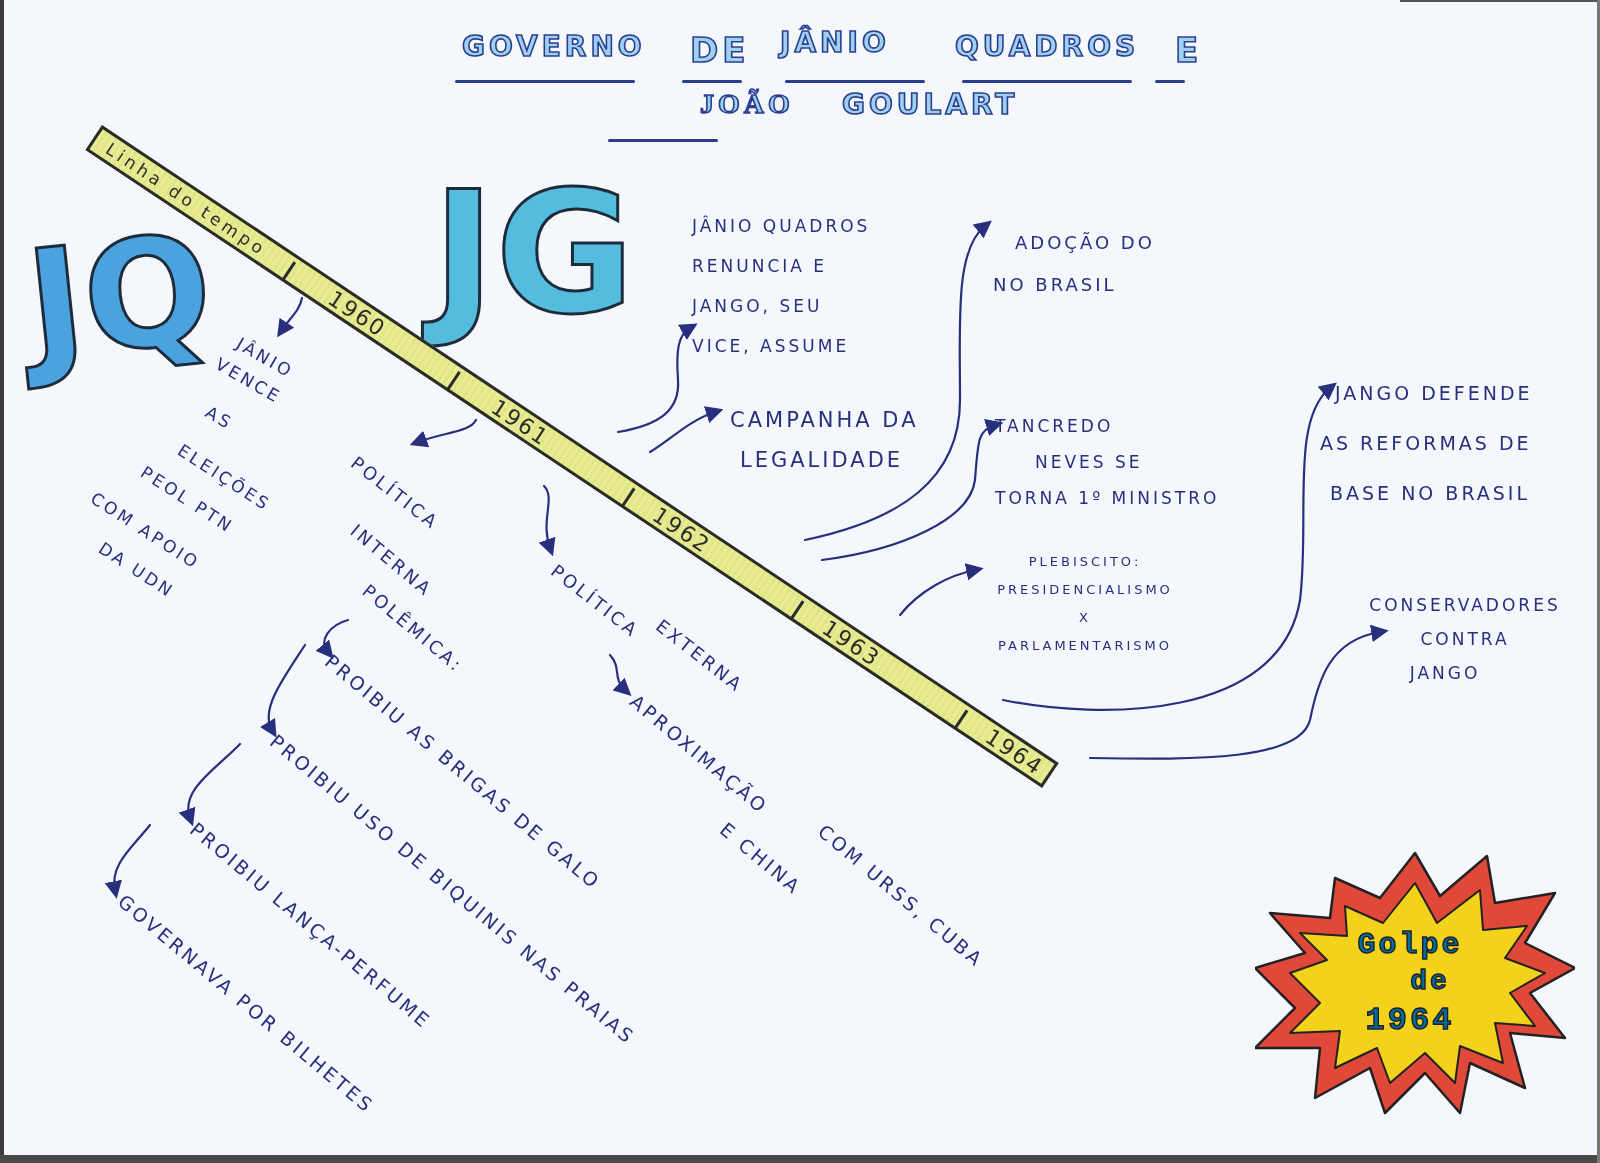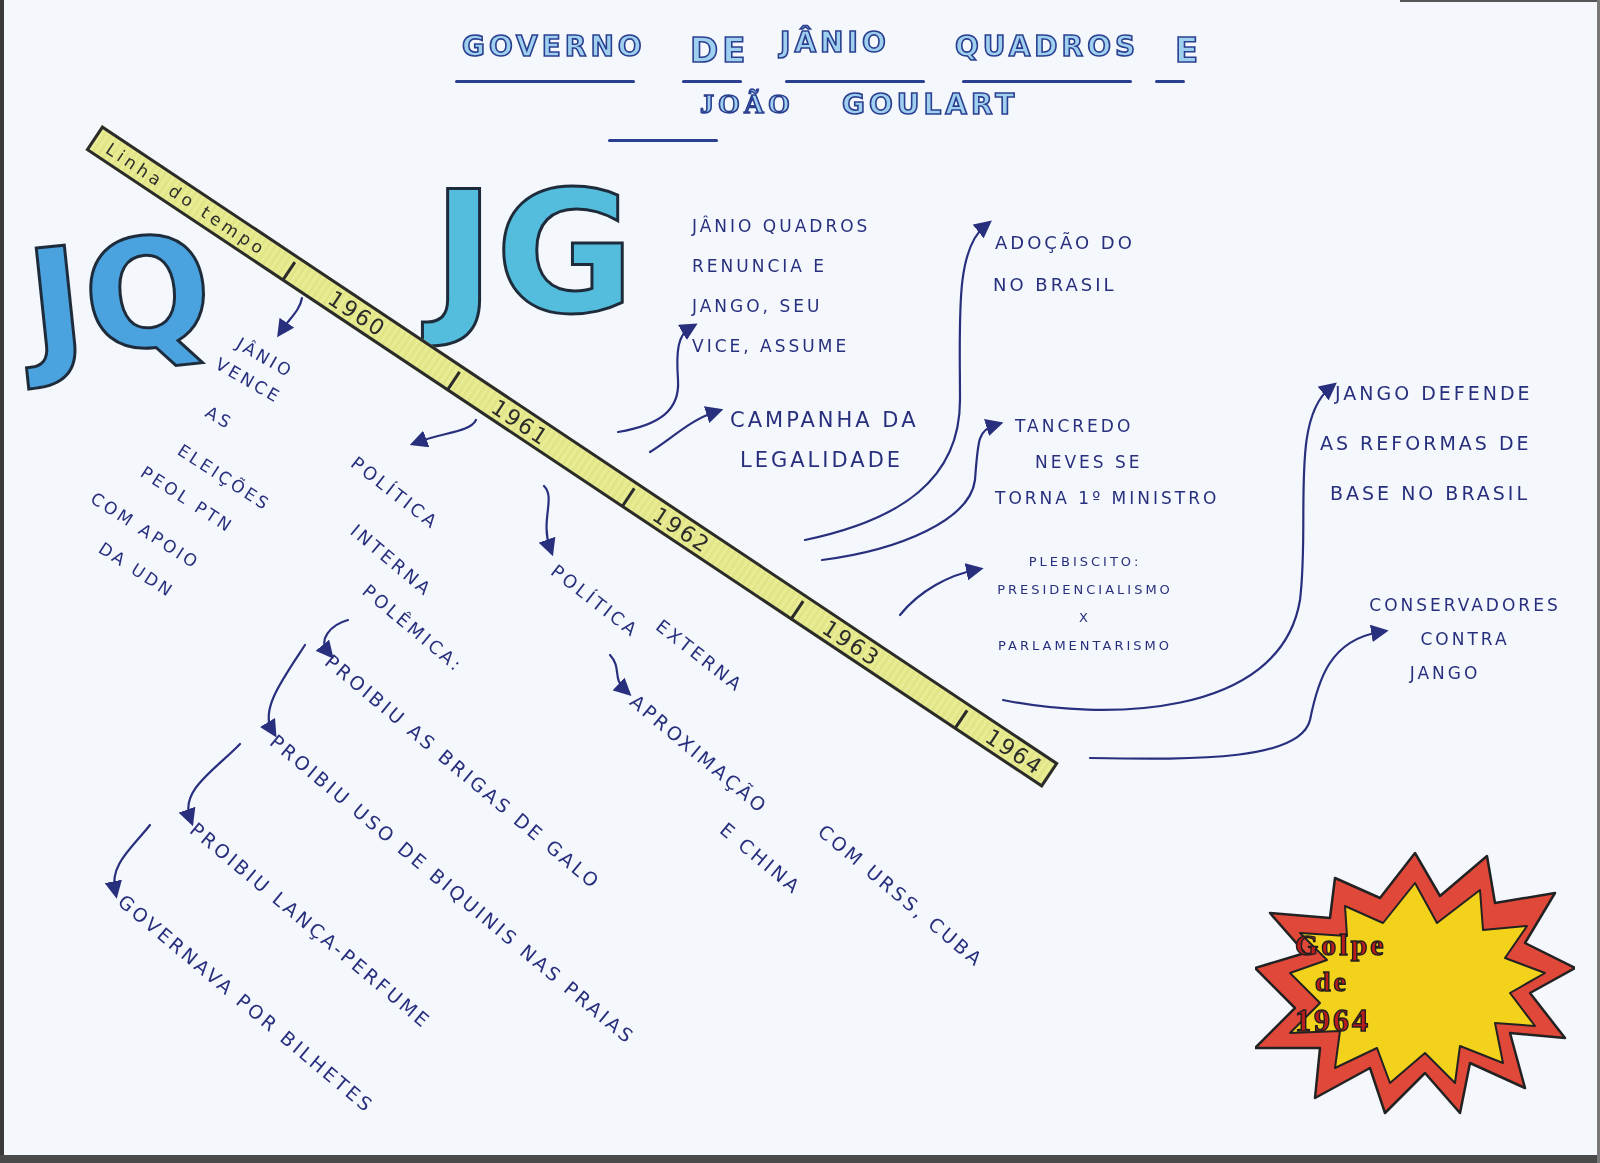--- a/index.html
+++ b/index.html
@@ -26,21 +26,21 @@
   .tick{position:absolute;top:4px;width:3px;height:22px;background:#2b2b2b;}
   .year{position:absolute;top:0px;font-size:22px;color:#2b2b2b;font-family:"DejaVu Sans",sans-serif;letter-spacing:2px;}
   .arrowhead{position:absolute;left:1140px;top:-28px;width:0;height:0;}
 
   
   .monogram{position:absolute;font-family:"DejaVu Sans",sans-serif;font-weight:bold;color:#4aa3df;-webkit-text-stroke:3px #1d2b3a;line-height:1;}
   .monogram.jg{color:#54bcdc;}
 
   
   .golpe{position:absolute;left:1255px;top:848px;width:320px;height:270px;}
-  .golpe-text{position:absolute;font-family:Liberation Serif, serif;font-weight:bold;color:#b91c1c;-webkit-text-stroke:1.4px #1f1f1f;text-align:left;letter-spacing:3px;}
+  .golpe-text{position:absolute;font-family:Liberation Mono, monospace;font-weight:bold;color:#0369a1;-webkit-text-stroke:1.4px #1f1f1f;text-align:center;letter-spacing:3px;}
 
   .svg-layer{position:absolute;left:0;top:0;width:1600px;height:1163px;pointer-events:none;}
 </style>
 </head>
 <body>
 
 <div class="paper"></div>
 <div class="frame-left"></div>
 <div class="frame-bottom"></div>
 <div class="frame-top"></div>
@@ -154,25 +154,25 @@
   <div>Jânio Quadros</div>
   <div>renuncia e</div>
   <div>Jango, seu</div>
   <div>vice, assume</div>
 </div>
 <div class="abs ink" style="left:730px;top:400px;font-size:21px;line-height:40px;">
   <div>Campanha da</div>
   <div style="margin-left:10px;">legalidade</div>
 </div>
 <div class="abs ink" style="left:975px;top:222px;font-size:18px;line-height:42px;">
-  <div style="margin-left:20px;">Adoção do</div>
+  <div style="margin-left:40px;">Adoção do</div>
   <div style="margin-left:18px;">no Brasil</div>
 </div>
 <div class="abs ink" style="left:995px;top:408px;font-size:17px;line-height:36px;">
-  <div style="margin-left:20px;">Tancredo</div>
+  <div style="margin-left:0;">Tancredo</div>
   <div style="margin-left:40px;">Neves se</div>
   <div>torna 1º ministro</div>
 </div>
 <div class="abs ink" style="left:960px;top:548px;font-size:13px;line-height:28px;text-align:center;width:250px;">
   <div>Plebiscito:</div>
   <div>presidencialismo</div>
   <div>x</div>
   <div>parlamentarismo</div>
 </div>
 <div class="abs ink" style="left:1320px;top:368px;font-size:19px;line-height:50px;">

